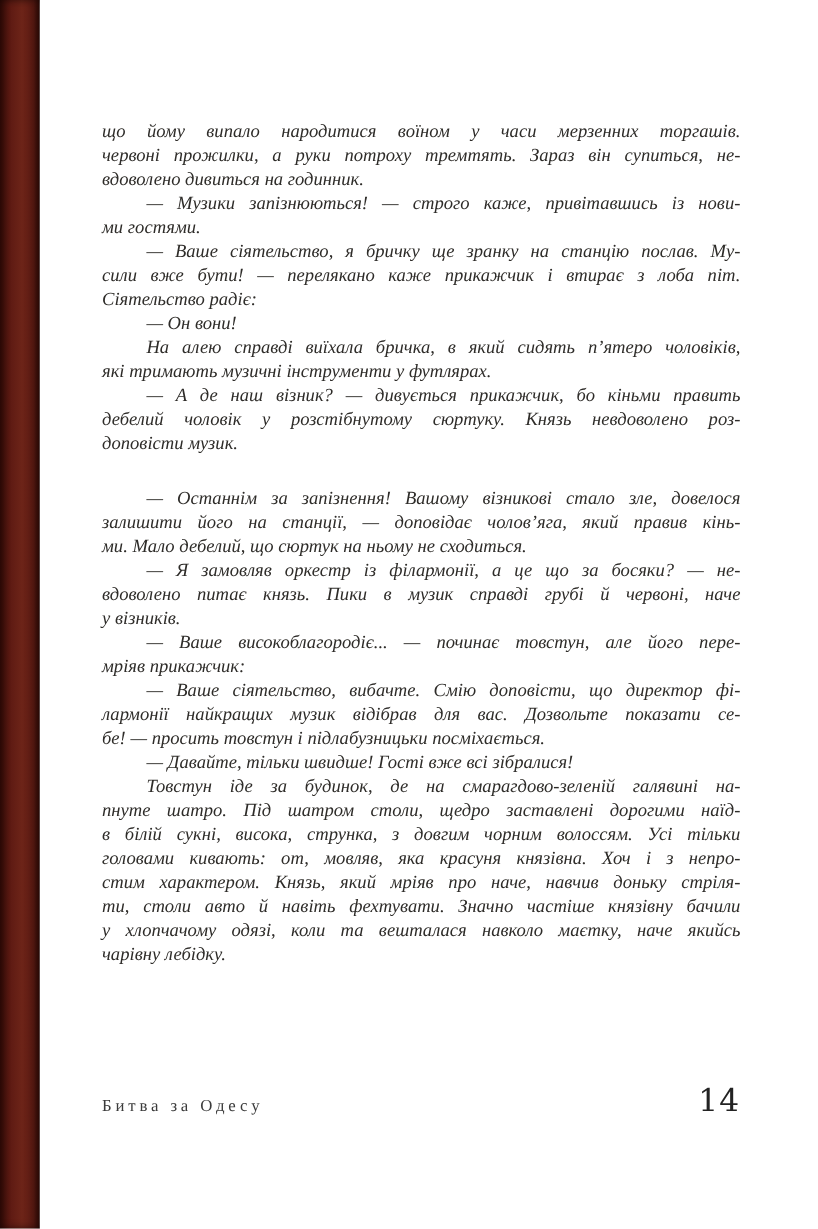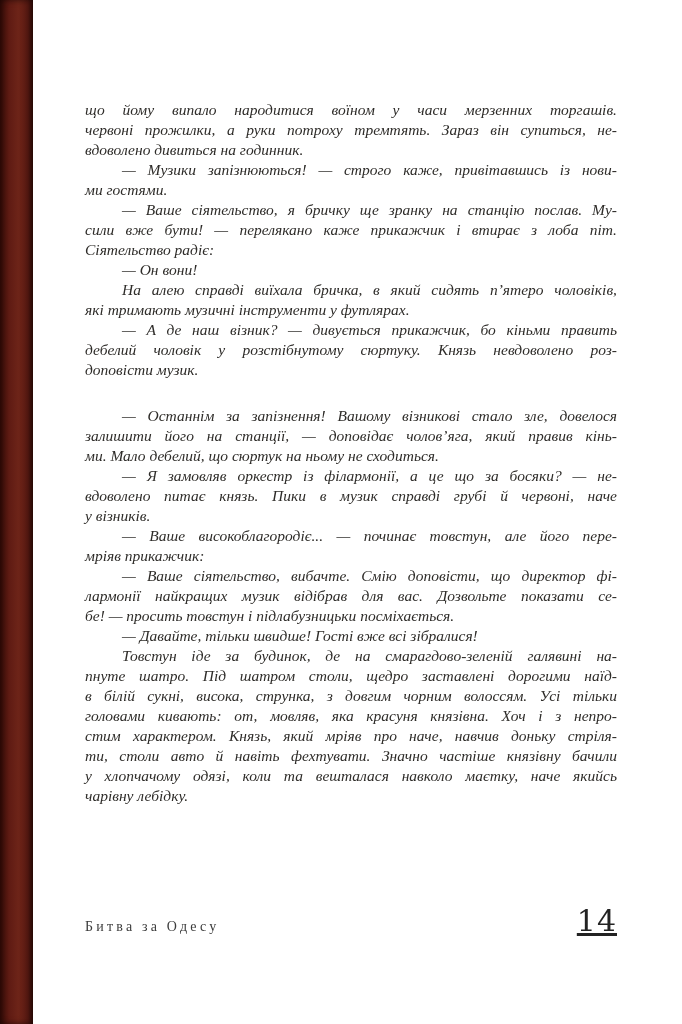--- a/index.html
+++ b/index.html
@@ -49,24 +49,23 @@
   }
   .footer .running-title {
     font-size: 14px;
     letter-spacing: 3.2px;
     color: var(--footer-ink, #3b3b3b);
     margin-right: 34px;
     white-space: nowrap;
   }
   .footer .page-num {
     font-family: "DejaVu Serif", serif;
-    font-size: 30px;
+    font-size: 26px;
     color: #232323;
     letter-spacing: 1px;
-    text-decoration: underline;
   }
 </style>
 </head>
 <body>
 
 <div class="screen" style="--bg: #ffffff; --spine: #5f1b13; --spine-hi: #6d2418; --spine-lo: #3a0d08; --ink: #2e2c29; --footer-ink: #3b3b3b;">
   <div class="spine"></div>
   <div class="page">
     <div class="text-block" id="text-block">
         <div class="para">

